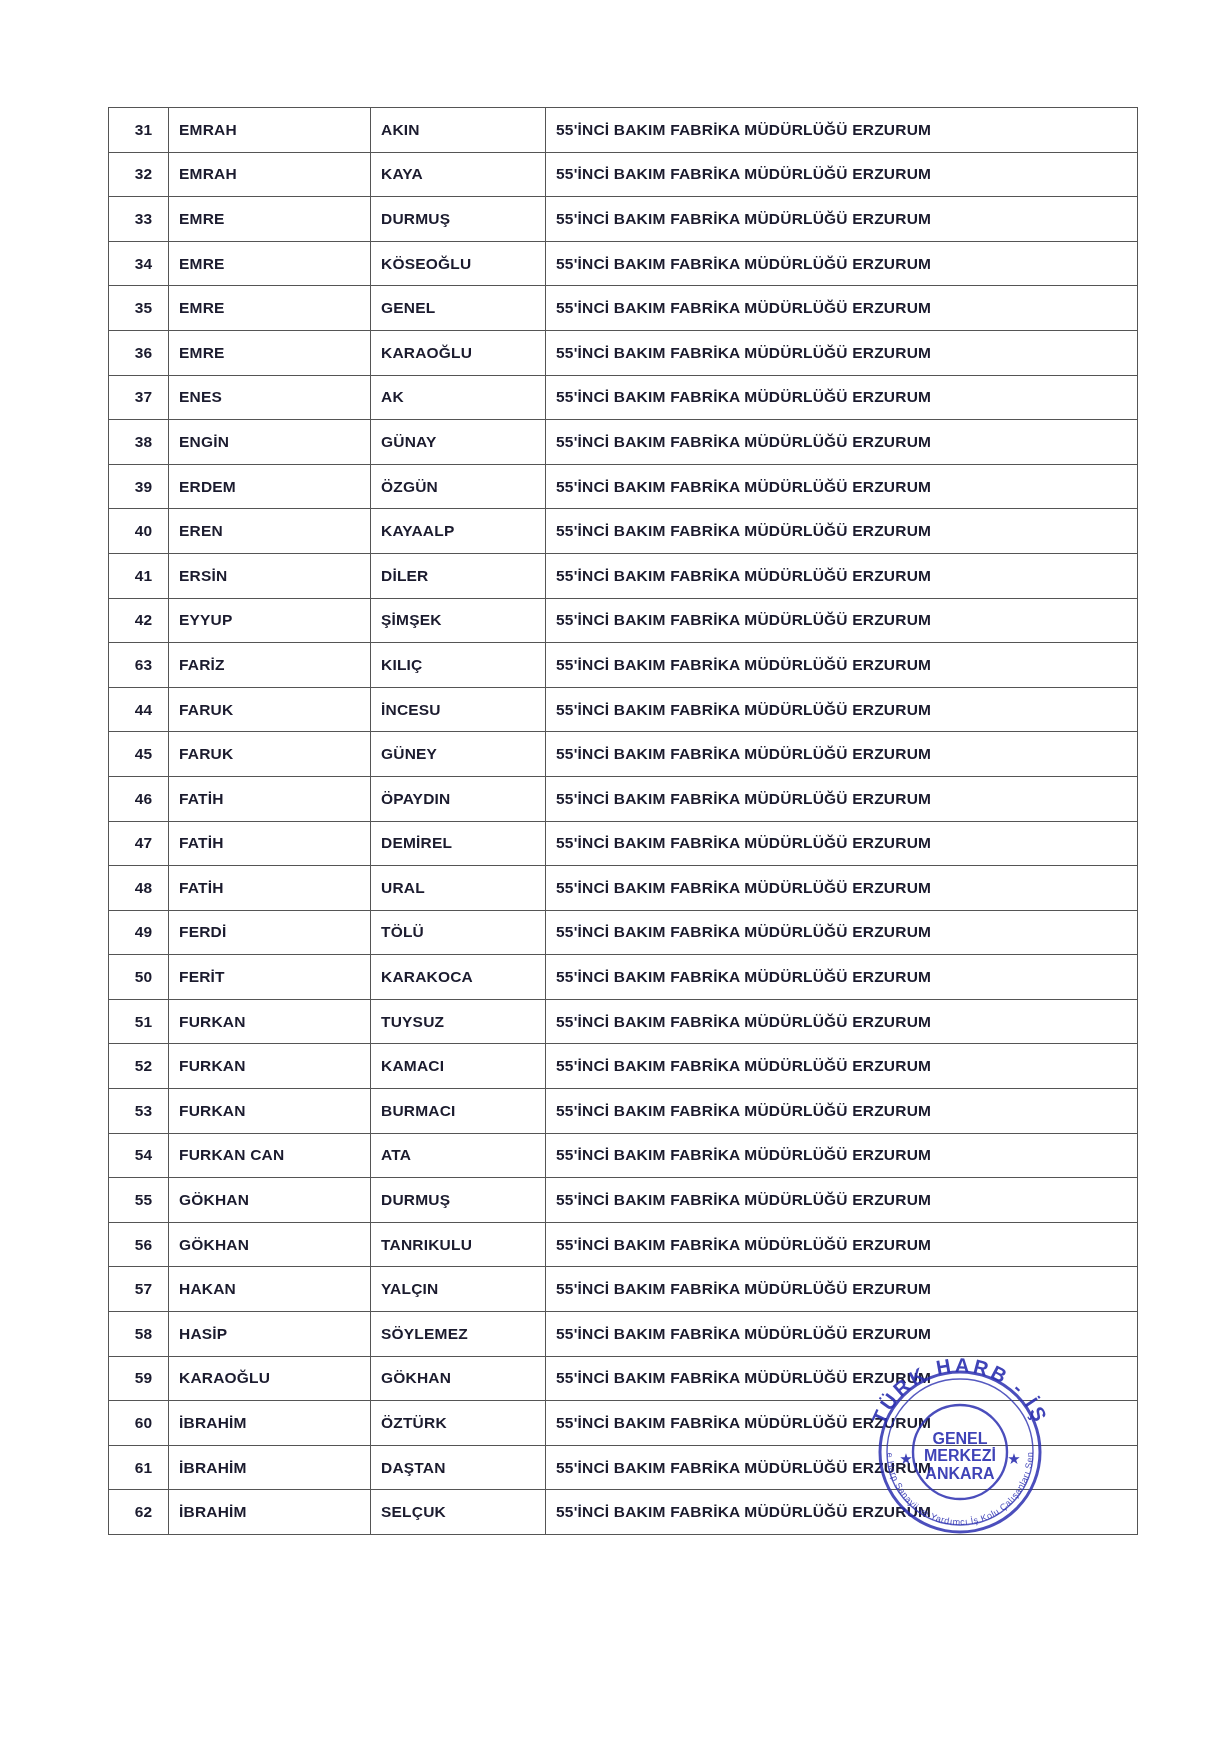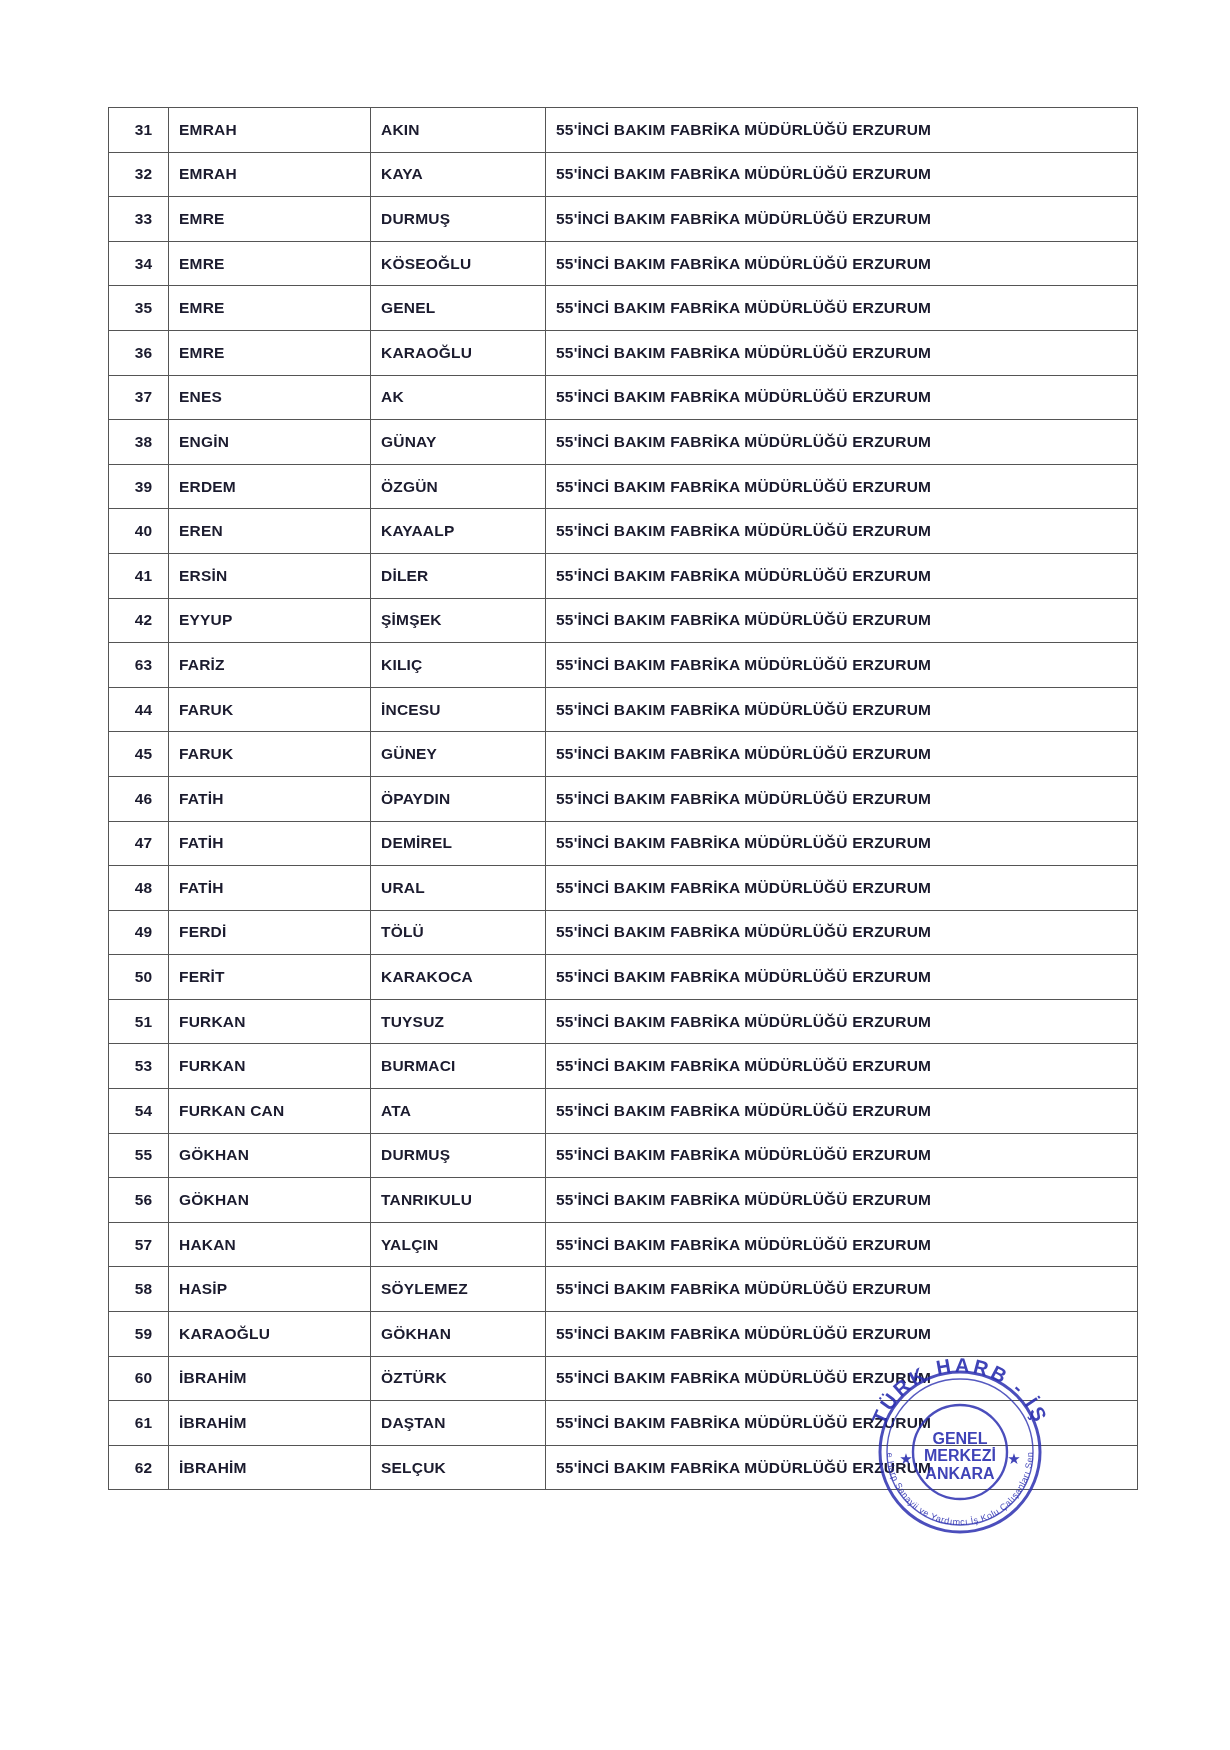--- a/index.html
+++ b/index.html
@@ -197,20 +197,26 @@
         <tr>
           <td class="col-no">50</td>
           <td class="col-first">FERİT</td>
           <td class="col-last">KARAKOCA</td>
           <td class="col-unit">55'İNCİ BAKIM FABRİKA MÜDÜRLÜĞÜ ERZURUM</td>
         </tr>
         <tr>
           <td class="col-no">51</td>
           <td class="col-first">FURKAN</td>
           <td class="col-last">TUYSUZ</td>
+          <td class="col-unit">55'İNCİ BAKIM FABRİKA MÜDÜRLÜĞÜ ERZURUM</td>
+        </tr>
+        <tr>
+          <td class="col-no">52</td>
+          <td class="col-first">FURKAN</td>
+          <td class="col-last">KAMACI</td>
           <td class="col-unit">55'İNCİ BAKIM FABRİKA MÜDÜRLÜĞÜ ERZURUM</td>
         </tr>
         <tr>
           <td class="col-no">53</td>
           <td class="col-first">FURKAN</td>
           <td class="col-last">BURMACI</td>
           <td class="col-unit">55'İNCİ BAKIM FABRİKA MÜDÜRLÜĞÜ ERZURUM</td>
         </tr>
         <tr>
           <td class="col-no">54</td>

